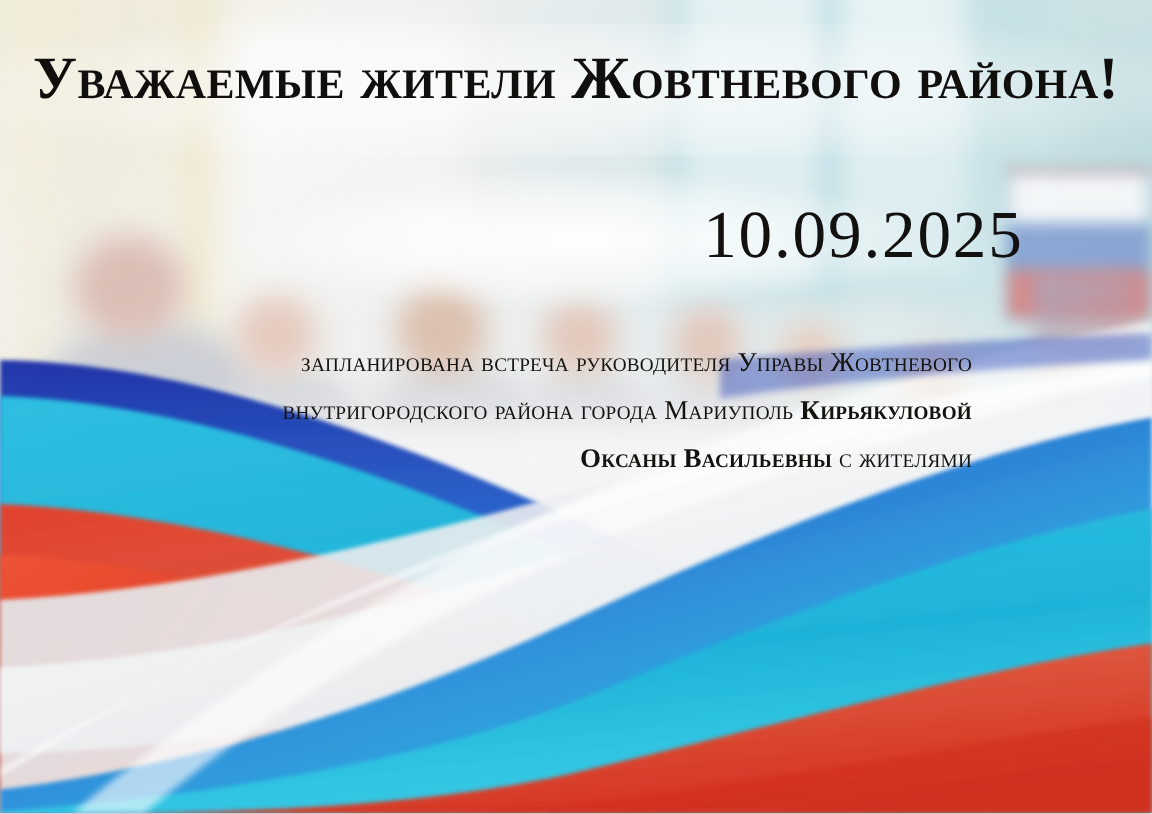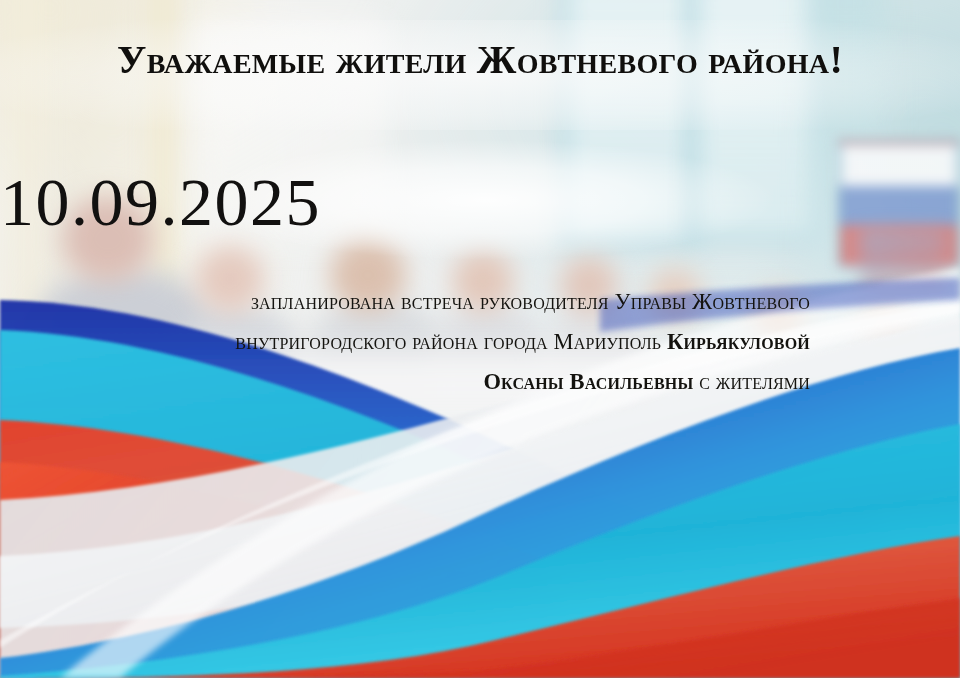--- a/index.html
+++ b/index.html
@@ -133,33 +133,33 @@
   }
 
   
   .ribbons { position: absolute; left: 0; top: 0; width: 960px; height: 678px; }
 
   
   .headline {
     position: absolute;
     left: 0; top: 40px; width: 960px;
     text-align: center;
-    font-size: 40px;
+    font-size: 50px;
     font-weight: bold;
     font-variant: small-caps;
     letter-spacing: 0.3px;
     color: #100f0d;
     line-height: 1.0;
     white-space: nowrap;
   }
   .date {
     position: absolute;
     left: 0; top: 168px; width: 853px;
-    text-align: left;
-    font-size: 68px;
+    text-align: right;
+    font-size: 56px;
     font-weight: normal;
     letter-spacing: 1.5px;
     color: #121110;
     line-height: 1.0;
   }
   .body-block {
     position: absolute;
     left: 150px; top: 282px; width: 660px;
     text-align: right;
     font-size: 22.5px;

